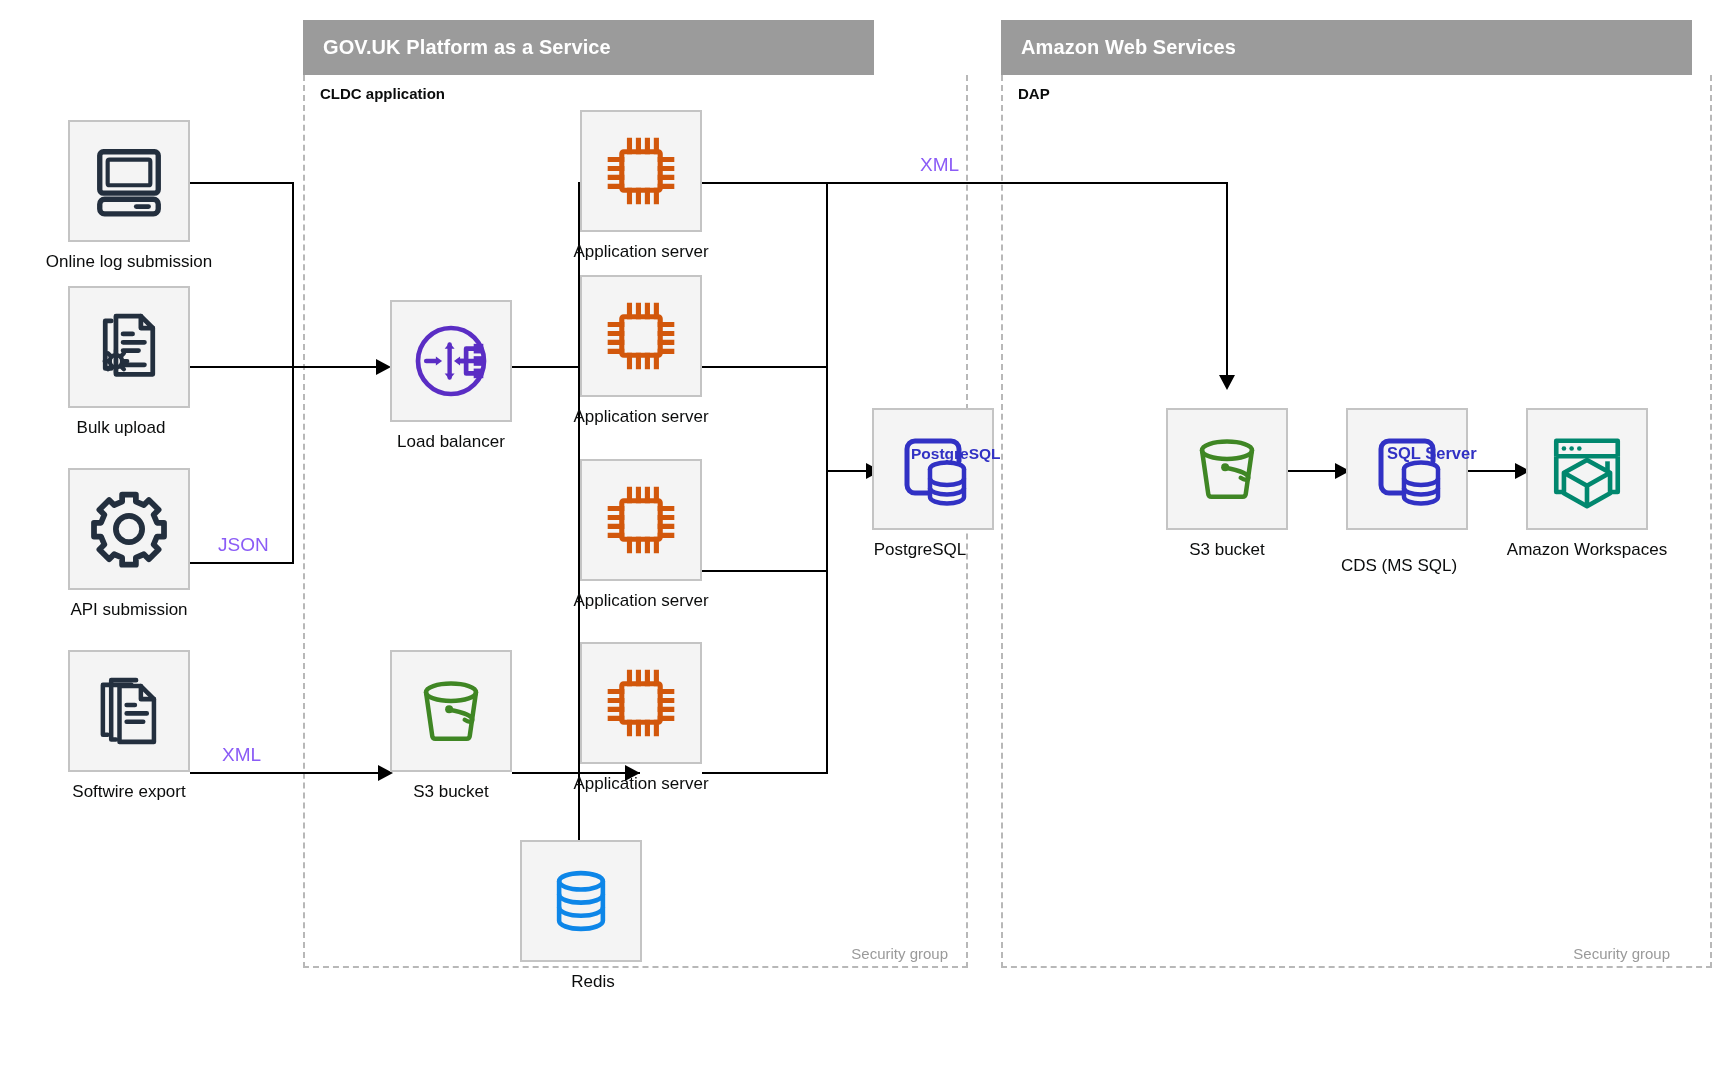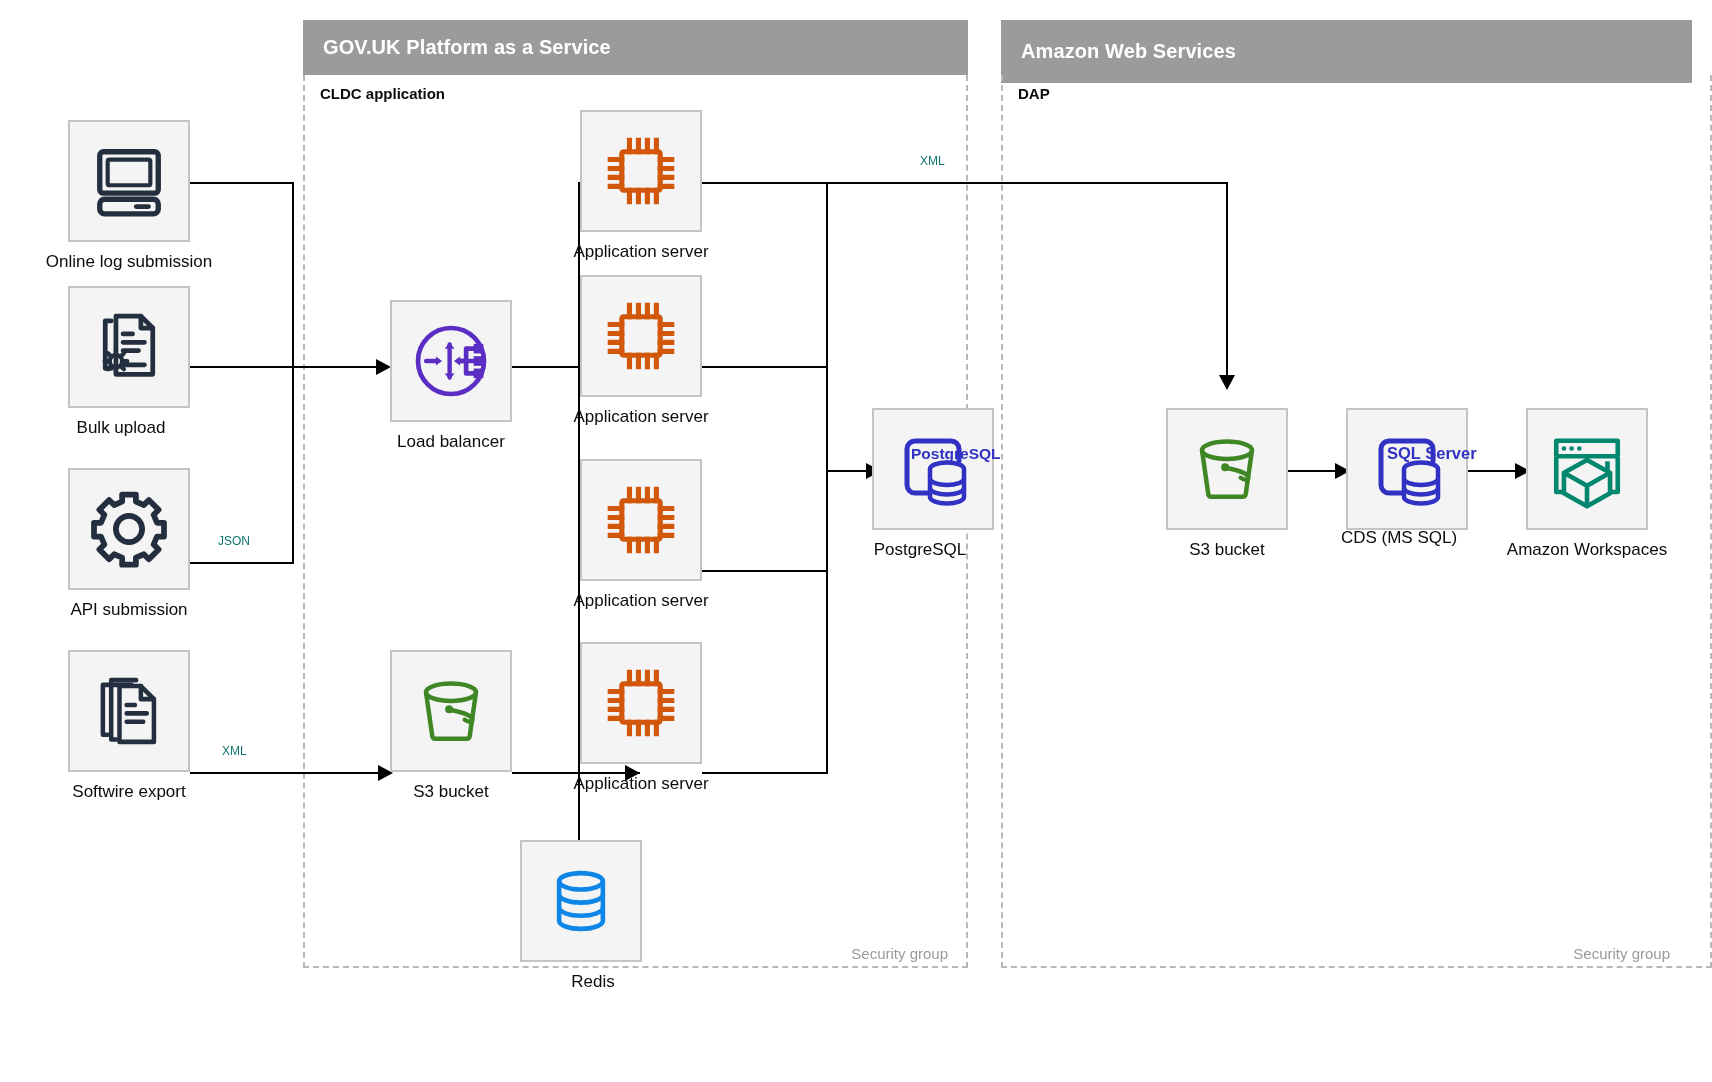--- a/index.html
+++ b/index.html
@@ -21,41 +21,41 @@
   .node .tile{position:absolute;left:0;top:0;background:#f4f4f4;
      border:2px solid #c4c4c4;box-sizing:border-box;
      display:flex;align-items:center;justify-content:center;}
   .node .cap{position:absolute;left:50%;transform:translateX(-50%);
      white-space:nowrap;font-size:17px;color:#0b0c0c;text-align:center;}
 
   
   .ln{position:absolute;background:#000000;}
   .ln.h{height:2px;}
   .ln.v{width:2px;}
-  .edge-lbl{position:absolute;font-size:12px;color:#0f766e;white-space:nowrap;}
+  .edge-lbl{position:absolute;font-size:19px;color:#8b5cf6;white-space:nowrap;}
   .arrow{position:absolute;width:0;height:0;}
   .arrow.r{border-top:8px solid transparent;border-bottom:8px solid transparent;
      border-left:15px solid #000;}
   .arrow.d{border-left:8px solid transparent;border-right:8px solid transparent;
      border-top:15px solid #000;}
   svg{display:block;overflow:visible;}
 </style>
 </head>
 <body>
 
 <div id="stage">
 
-  <div class="zone-header" style="left:303px;top:20px;width:665px;height:55px;">
+  <div class="zone-header" style="left:303px;top:20px;width:571px;height:55px;">
     <span>GOV.UK Platform as a Service</span>
   </div>
   <div class="zone-body" style="left:303px;top:75px;width:665px;height:893px;"></div>
   <div class="zone-sub" style="left:320px;top:85px;">CLDC application</div>
   <div class="zone-foot" style="left:668px;top:945px;width:280px;">Security group</div>
 
-  <div class="zone-header" style="left:1001px;top:20px;width:691px;height:63px;">
+  <div class="zone-header" style="left:1001px;top:20px;width:691px;height:55px;">
     <span>Amazon Web Services</span>
   </div>
   <div class="zone-body" style="left:1001px;top:75px;width:711px;height:893px;"></div>
   <div class="zone-sub" style="left:1018px;top:85px;">DAP</div>
   <div class="zone-foot" style="left:1390px;top:945px;width:280px;">Security group</div>
 
   <div class="ln h" style="left:190px;top:182px;width:104px;"></div>
   <div class="ln v" style="left:292px;top:182px;height:184px;"></div>
 
   <div class="ln h" style="left:190px;top:562px;width:104px;"></div>
@@ -312,21 +312,21 @@
           <text x="28" y="38" font-family="'Liberation Sans',sans-serif" font-size="16.5" font-weight="bold" fill="#3131c4">SQL Server</text>
           <g stroke="#3131c4" stroke-width="4.5" fill="#f4f4f4">
             <ellipse cx="62" cy="48" rx="17" ry="6.5"></ellipse>
             <path d="M45 48 V76 c0 3.6 7.6 6.5 17 6.5 s17-2.9 17-6.5 V48" fill="#f4f4f4"></path>
             <path d="M45 57.5 c0 3.6 7.6 6.5 17 6.5 s17-2.9 17-6.5" fill="none"></path>
             <path d="M45 67 c0 3.6 7.6 6.5 17 6.5 s17-2.9 17-6.5" fill="none"></path>
           </g>
         </svg>
       </span>
     </div>
-    <div class="cap" style="top:120px;">CDS (MS SQL)</div>
+    <div class="cap" style="top:148px;">CDS (MS SQL)</div>
   </div>
 
   <div class="node" style="left:1526px;top:408px;width:122px;height:160px;">
     <div class="tile" style="width:122px;height:122px;">
       <span>
         <svg width="82" height="82" viewBox="0 0 64 64" fill="none" stroke="#01876e" stroke-width="3.6" stroke-linejoin="round">
           <path d="M8 22 V10 h48 v12"></path>
           <path d="M8 22 v28 h8 M56 22 v28 h-8"></path>
           <path d="M8 22 h48"></path>
           <path d="M48 26 v16"></path>

